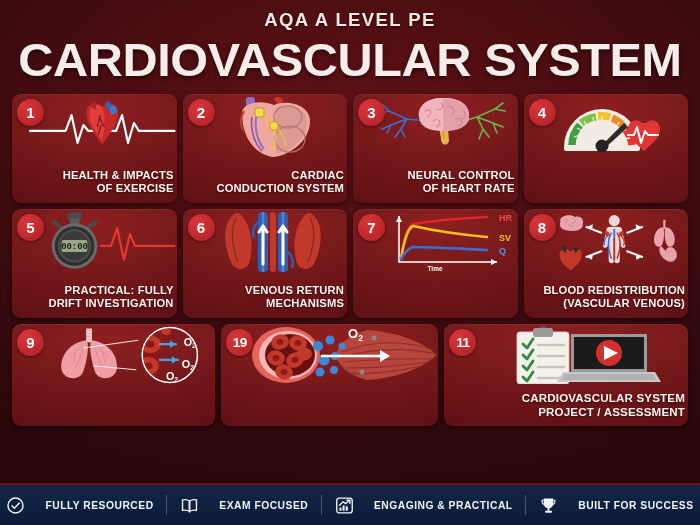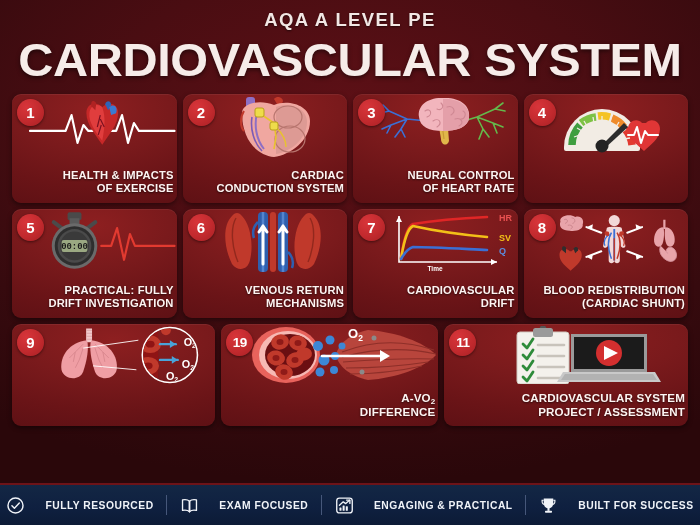--- a/index.html
+++ b/index.html
@@ -291,24 +291,20 @@
             <path d="M128 50 L122 47 L122 53 Z" fill="#fff"></path>
             <path d="M32 46 C36 20 40 14 44 12 C62 9 96 6 118 5" stroke="#e02626" stroke-width="2.6" fill="none" stroke-linecap="round"></path>
             <path d="M32 47 C36 22 40 16 44 14 C62 18 96 23 118 25" stroke="#f2c018" stroke-width="2.6" fill="none" stroke-linecap="round"></path>
             <path d="M32 47 C36 40 40 36 44 35 C62 35 96 37 118 38" stroke="#3b6fd4" stroke-width="2.6" fill="none" stroke-linecap="round"></path>
             <text x="130" y="9" font-family="'Liberation Sans',sans-serif" font-size="9" font-weight="bold" fill="#e85050">HR</text>
             <text x="130" y="29" font-family="'Liberation Sans',sans-serif" font-size="9" font-weight="bold" fill="#f2c018">SV</text>
             <text x="130" y="42" font-family="'Liberation Sans',sans-serif" font-size="9" font-weight="bold" fill="#5b8ee0">Q</text>
             <text x="66" y="59" font-family="'Liberation Sans',sans-serif" font-size="6.5" font-weight="bold" fill="#fff" text-anchor="middle">Time</text>
           </svg>
         </div>
-        <div class="clabel">
-          <span>CARDIOVASCULAR</span><br>
-          <span>DRIFT</span>
-        </div>
       </div>
 
       <div class="card">
         <div class="badge">8</div>
         <div class="art">
           <svg width="160" height="60" viewBox="0 0 160 60">
             <g fill="#f2d8d8">
               <circle cx="80" cy="7" r="6"></circle>
               <path d="M72 15 C72 13 88 13 88 15 L92 34 C92 37 88 37 87 34 L86 26 L86 50 C86 54 80 54 80 50 L80 36 L80 50 C80 54 74 54 74 50 L74 26 L73 34 C72 37 68 37 68 34 Z"></path>
             </g>
@@ -346,21 +342,21 @@
               <path d="M8 2 C5 -1 3 1 4 5 L8 8 Z" fill="#2e2e2e"></path>
               <path d="M16 3 C18 0 22 1 21 5 L18 8 Z" fill="#2e2e2e"></path>
             </g>
             <g transform="translate(124,32)">
               <path d="M6 2 C4 6 5 12 10 16 C17 22 24 18 23 11 C22 4 16 2 13 5 C11 7 12 10 14 10" fill="#e8a4aa" stroke="#d4919a" stroke-width="1"></path>
             </g>
           </svg>
         </div>
         <div class="clabel">
           <span>BLOOD REDISTRIBUTION</span><br>
-          <span>(CARDIAC SHUNT)</span>
+          <span>(VASCULAR VENOUS)</span>
         </div>
       </div>
     </div>
 
     <div class="row r3">
 
       <div class="card">
         <div class="badge">9</div>
         <div class="art">
           <svg width="190" height="58" viewBox="0 0 190 58">
@@ -446,24 +442,20 @@
             </g>
             <g fill="#8a8a8a">
               <circle cx="136" cy="12" r="2.5"></circle>
                 <circle cx="124" cy="46" r="2.5"></circle>
             </g>
             <path d="M84 30 H148" stroke="#fff" stroke-width="2.6" fill="none" stroke-linecap="round"></path>
             <path d="M152 30 L142 24 L142 36 Z" fill="#fff"></path>
             <text x="110" y="12" font-family="'Liberation Sans',sans-serif" font-size="13" font-weight="bold" fill="#fff">O<tspan font-size="8.5" dy="2.5">2</tspan></text>
           </svg>
         </div>
-        <div class="clabel wide">
-          <span>A-VO</span><sub>2</sub><br>
-          <span>DIFFERENCE</span>
-        </div>
       </div>
 
       <div class="card">
         <div class="badge two-digit">11</div>
         <div class="art">
           <svg width="190" height="58" viewBox="0 0 190 58">
             <g transform="translate(34,0)">
               <circle cx="30" cy="3" r="3.5" fill="#555"></circle>
               <path d="M30 3 L30 8" stroke="#555" stroke-width="2"></path>
               <rect x="4" y="6" width="52" height="52" rx="3" fill="#f4f1ec" stroke="#cfc9c0" stroke-width="1"></rect>

